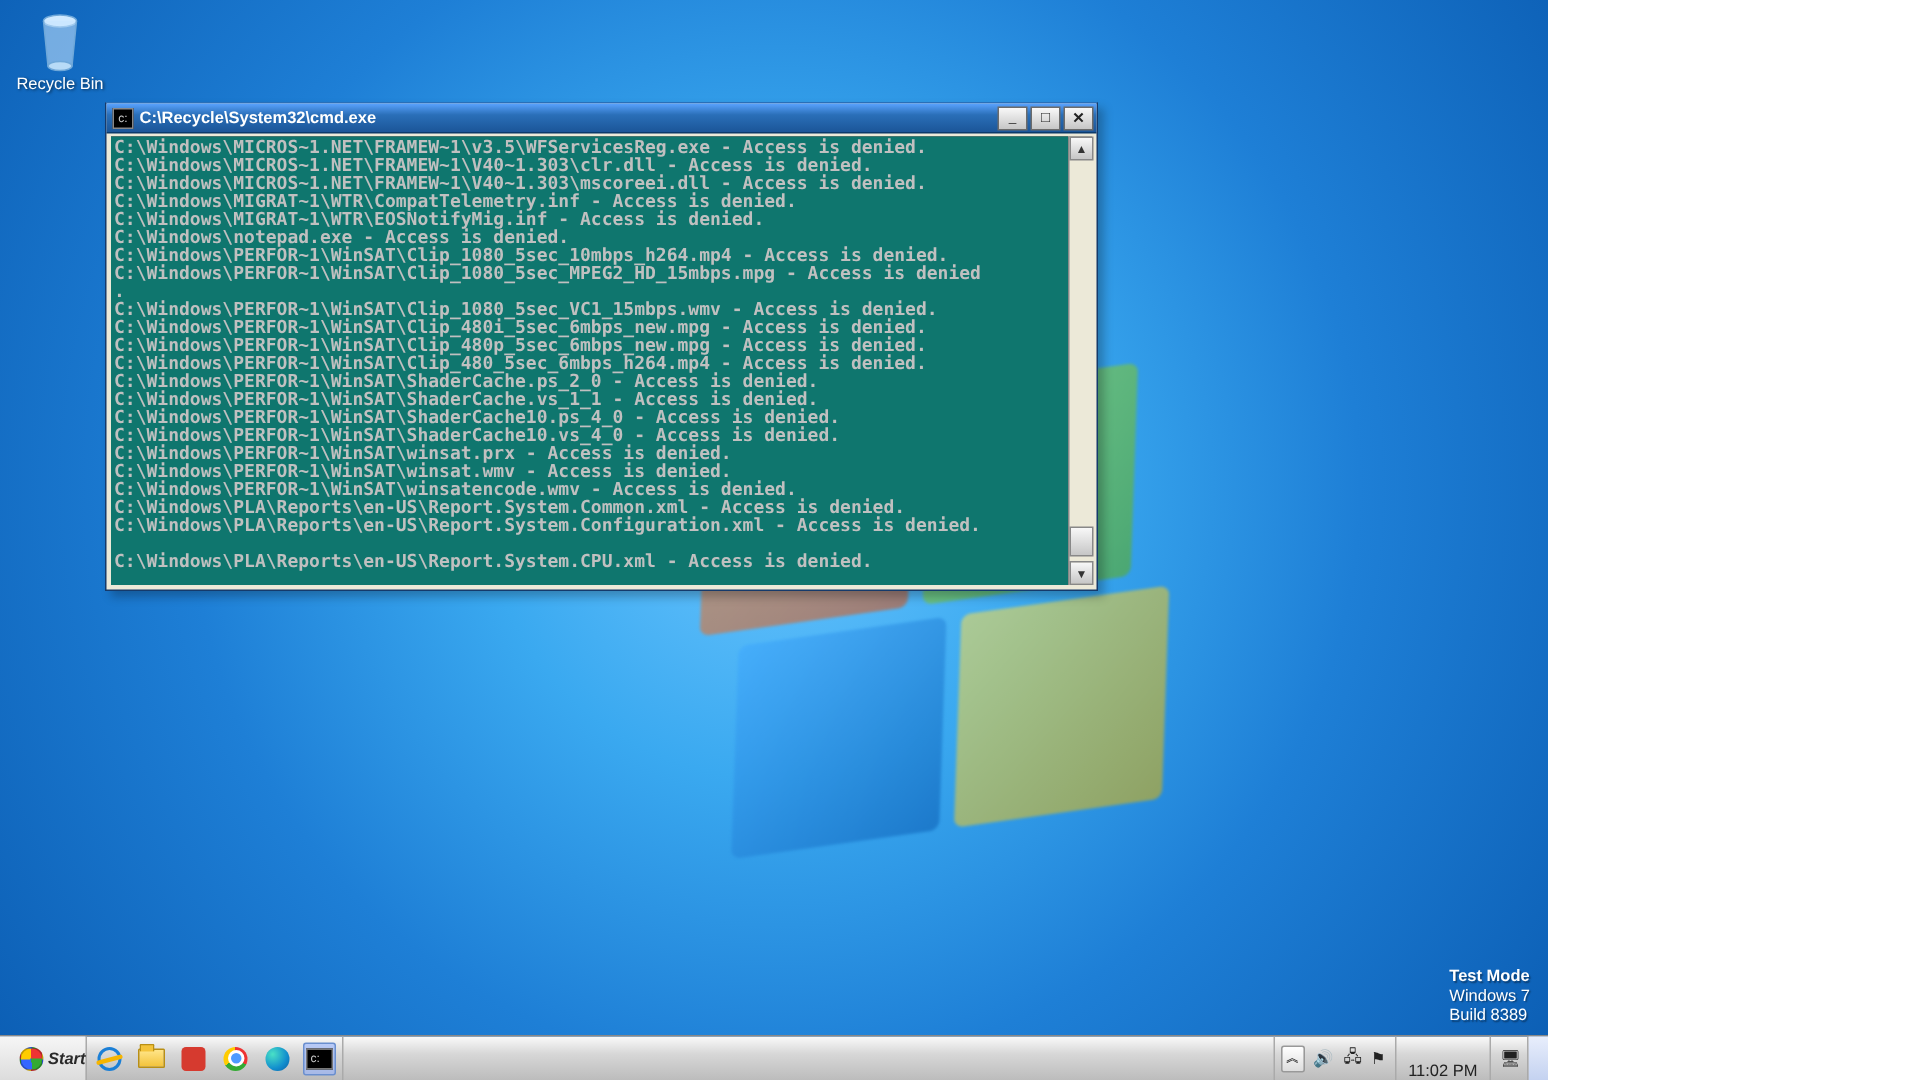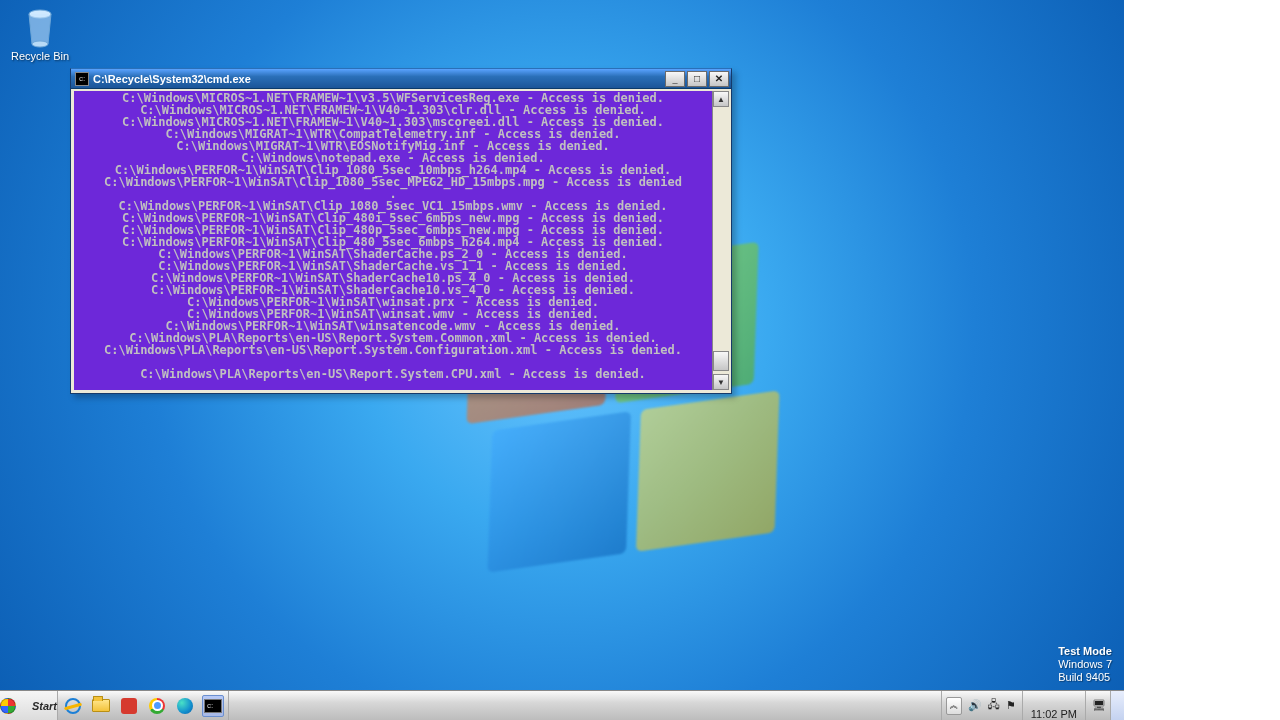--- a/index.html
+++ b/index.html
@@ -1,19 +1,19 @@
 <!DOCTYPE html>
 <html><head>
 <meta charset="utf-8">
 <style>
   * { margin: 0; padding: 0; box-sizing: border-box; }
   html, body { width: 1280px; height: 720px; overflow: hidden; font-family: "Segoe UI", Tahoma, sans-serif; }
   
   .desktop {
-    width: 1124px; height: 720px;
+    width: 1032px; height: 720px;
     background: radial-gradient(circle at 50% 45%, #6bc6ff 0%, #3aa9f0 30%, #1e7fd6 60%, #0b5db3 100%);
     position: relative;
   }
   
   
   .winlogo {
     position: absolute; left: 480px; top: 260px; width: 320px; height: 320px;
     opacity: 0.95;
   }
   .winlogo .flag { position: absolute; width: 140px; height: 140px; border-radius: 6px; transform: skewX(-10deg); }
@@ -56,26 +56,25 @@
     width:20px; height:16px; background:linear-gradient(#f8f8f8,#c6c6c6);
     border:1px solid #6b6b6b; font-size:10px; font-family:Tahoma;
     display:flex; align-items:center; justify-content:center; color:#222;
     cursor:pointer;
   }
   .titlebar .btn + .btn { margin-left:2px;}
   .titlebar .btn.close { font-weight:bold;}
   
   .term-wrap { position:absolute; left:3px; top:22px; right:3px; bottom:3px; background:#000; display:flex;}
   .term {
-    flex:1; background:#6d28d9; color:#c0c0c0;
+    flex:1; background:#0f766e; color:#c0c0c0;
     font-family: "Lucida Console", Consolas, monospace;
     font-size: 12px; line-height: 12px;
     padding: 1px 2px; white-space: pre; overflow:hidden;
     font-weight:bold;
-    text-align:center;
   }
   .term-scroll {
     width:16px; background:#ece9d8; border-left:1px solid #888;
     position:relative;
   }
   .term-scroll .arr {
     position:absolute; left:0; width:16px; height:16px;
     background:linear-gradient(#f8f8f8,#c6c6c6); border:1px solid #888;
     font-size:8px; display:flex; align-items:center; justify-content:center; color:#333;
   }
@@ -101,21 +100,21 @@
   }
   
   
   .taskbar {
     position:absolute; left:0; right:0; bottom:0; height:30px;
     background: linear-gradient(#fafafa,#d7d7d7 40%,#bcbcbc);
     border-top:1px solid #888;
     display:flex; align-items:stretch;
   }
   .start-btn {
-    width:58px; display:flex; align-items:center; justify-content:space-between;
+    width:58px; display:flex; align-items:center; justify-content:flex-end;
     background: linear-gradient(#f6f6f6,#dcdcdc);
     border-right:1px solid #aaa;
     font-size:11px; font-weight:bold; font-style:italic; color:#2a2a2a;
     cursor:pointer; gap:3px;
   }
   .start-orb {
     width:16px; height:16px; border-radius:50%;
     background: conic-gradient(#e33 0 25%, #3a3 0 50%, #36f 0 75%, #fc0 0);
     border:1px solid rgba(0,0,0,0.25);
   }
@@ -208,21 +207,21 @@
         <div class="arr up">▲</div>
         <div class="thumb"></div>
         <div class="arr dn">▼</div>
       </div>
     </div>
   </div>
 
   <div class="build-info">
     <div style="font-weight:bold">Test Mode</div>
     <div style="font-weight:normal">Windows 7</div>
-    <div>Build 9405</div>
+    <div>Build 8389</div>
   </div>
 
   <div class="taskbar">
     <div class="start-btn">
       <div class="start-orb"></div>
       <span>Start</span>
     </div>
     <div class="quicklaunch">
       <div class="ql-item">
           <div class="ie-ico"></div>

